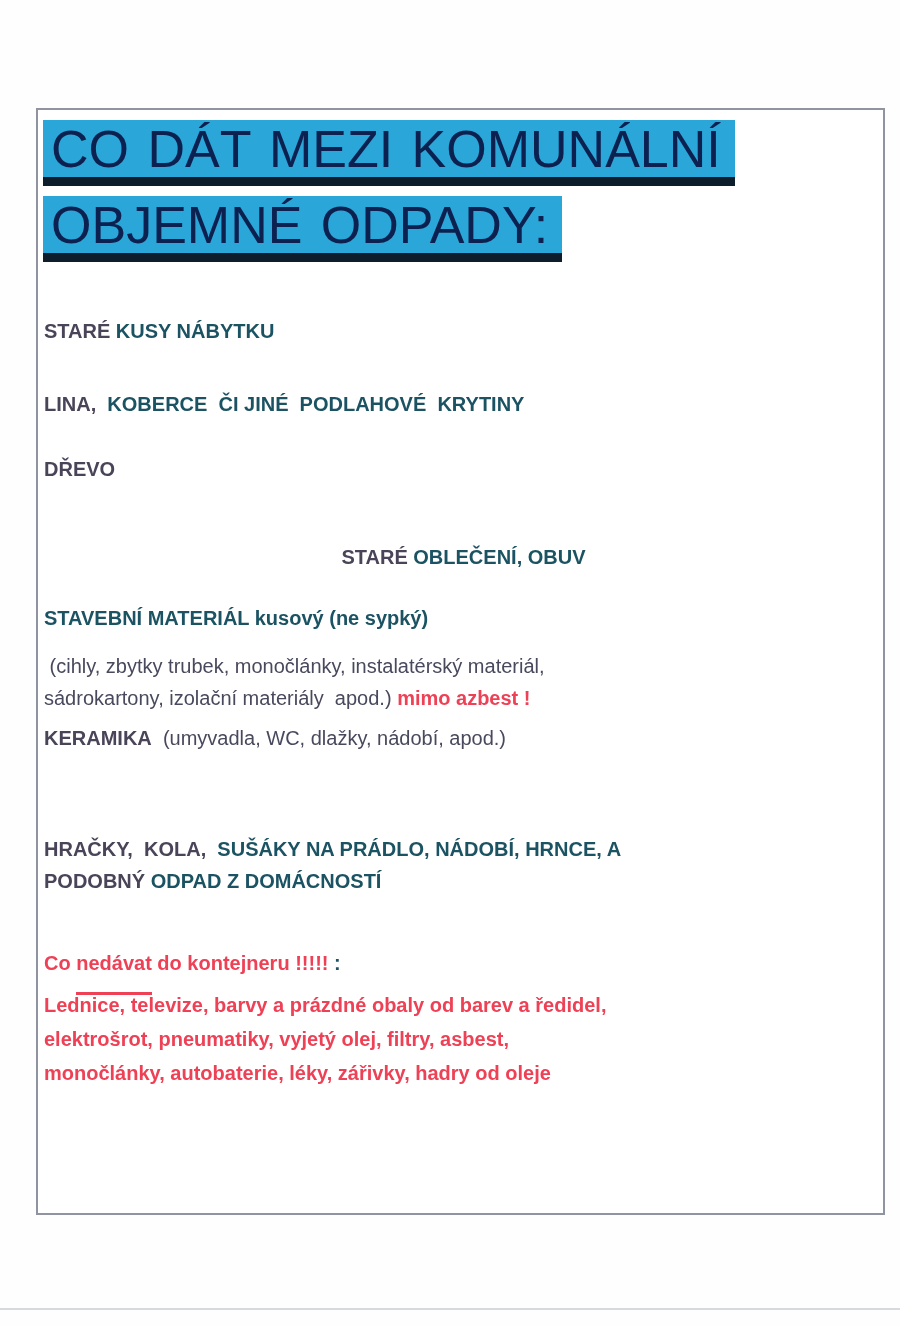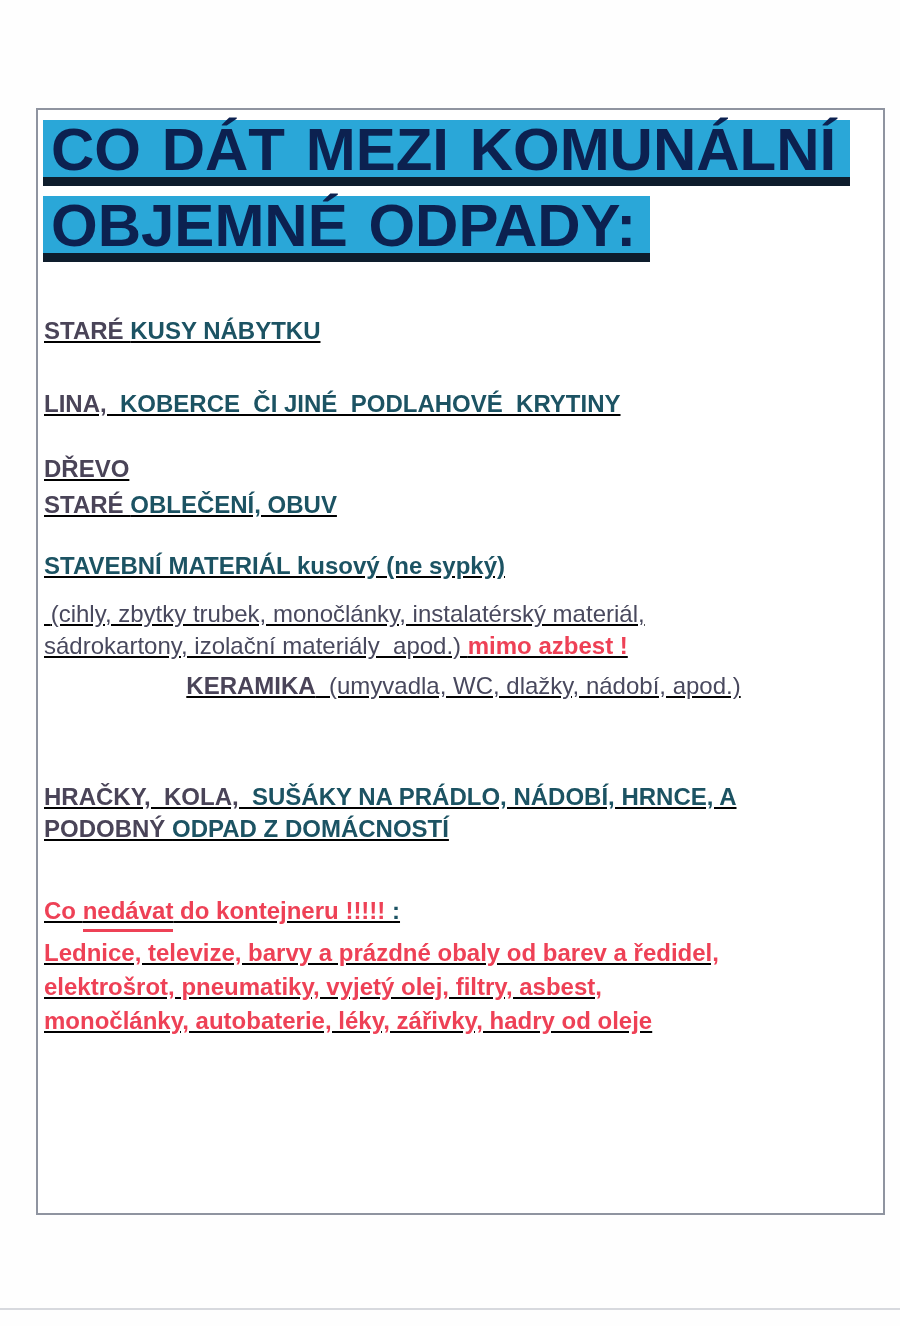--- a/index.html
+++ b/index.html
@@ -16,52 +16,51 @@
     width:845px;height:1103px;
     border:2px solid var(--border,#8f94a0);
     background:#fff;
     box-sizing:content-box;
   }
   .bar-row{margin:10px 0 0 5px;line-height:0;}
   .bar{
     display:inline-block;
     background:var(--highlight,#2aa7d8);
     color:var(--title_text,#0c2150);
-    font-weight:700;
-    font-size:60px;
+    font-weight:400;
+    font-size:52px;
     line-height:55px;
     padding:2px 14px 0 8px;
     border-bottom:9px solid var(--underline,#0e1d2c);
     word-spacing:4px;
     letter-spacing:0px;
     white-space:pre;
   }
   .item{
     margin-left:6px;
-    font-size:24px;
+    font-size:20px;
     line-height:36px;
     font-weight:700;
-    text-decoration:underline;
   }
   .ln{white-space:pre-wrap;}
   .seg{font-weight:700;}
   .seg.rg{font-weight:400;}
   .seg.teal{color:var(--teal,#1c5363);}
   .seg.slate{color:var(--slate,#4a4458);}
   .seg.muted{color:var(--muted,#49495e);}
   .seg.red{color:var(--red,#ee4156);}
-  .seg.ul{border-bottom:3px solid var(--red,#ee4156);padding-bottom:5px;}
+  .seg.ul{border-bottom:3px solid var(--red,#ee4156);padding-bottom:18px;}
   #b-nabytek{margin-top:51px;}
   #b-drevo{margin-top:29px;}
   #b-lina{margin-top:37px;}
-  #b-obleceni{}
+  #b-obleceni{margin-top:52px;text-align:center;}
   #b-obaly{margin-top:31px;}
   #b-stavebni{margin-top:25px;}
   #b-cihly{margin-top:14px;line-height:32px;}
-  #b-keramika{margin-top:6px;text-align:center;}
+  #b-keramika{margin-top:6px;}
   #b-hracky{margin-top:77px;line-height:32px;}
   #b-conedavat{margin-top:48px;}
   #b-rednote{margin-top:7px;line-height:34px;}
   .page-edge{
     position:absolute;
     left:0;top:1308px;
     width:900px;height:2px;
     background:#d7d9de;
   }
 </style>

